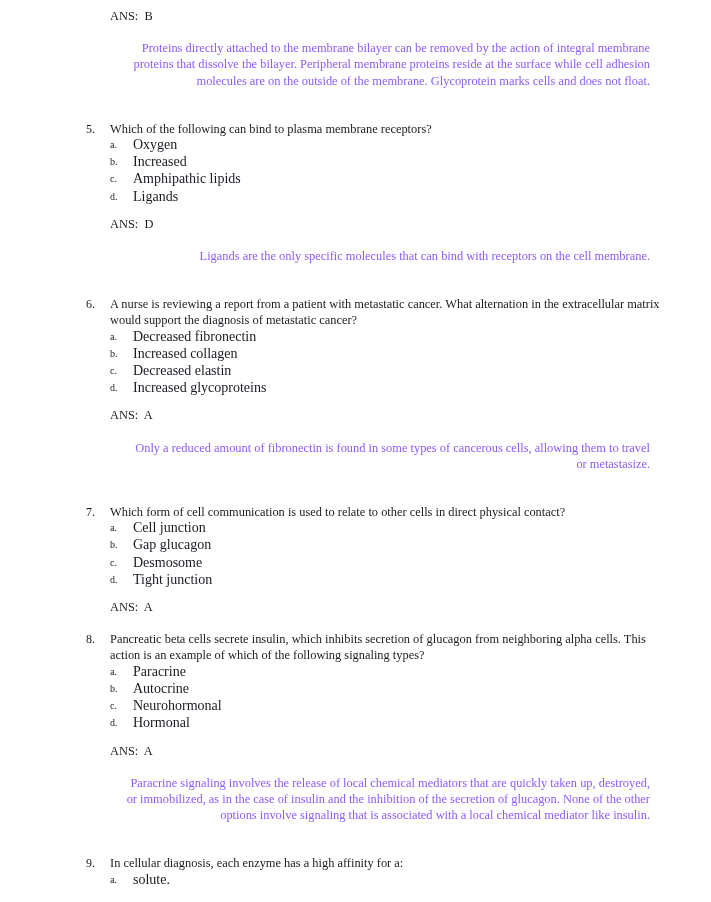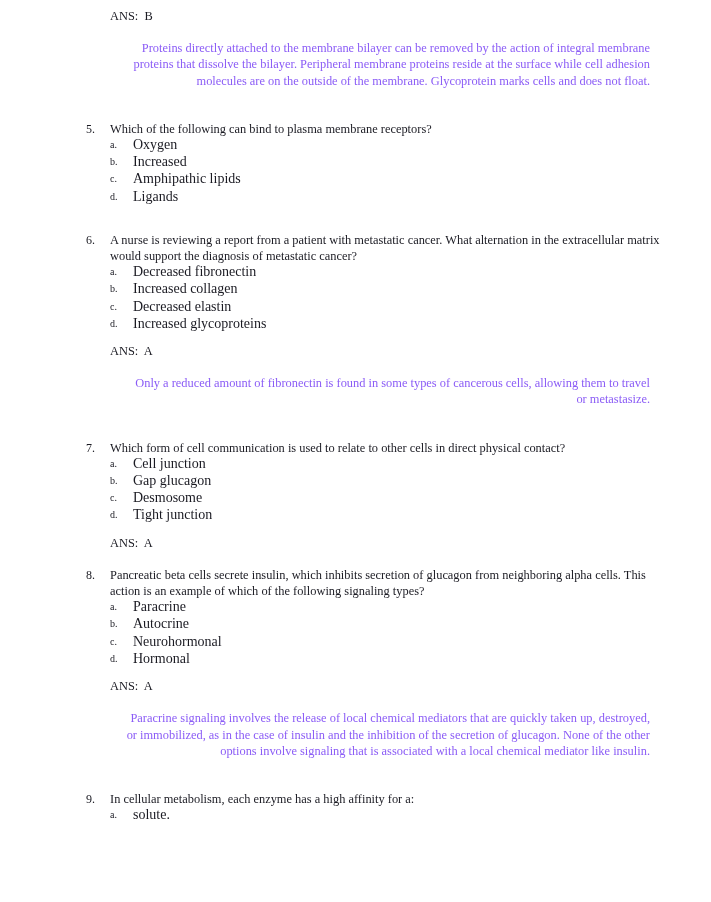--- a/index.html
+++ b/index.html
@@ -145,20 +145,24 @@
         <li class="opt">
           <span class="opt-letter">c.</span>
           <span class="opt-text">Amphipathic lipids</span>
         </li>
         <li class="opt">
           <span class="opt-letter">d.</span>
           <span class="opt-text">Ligands</span>
         </li>
       </ul>
       <div class="gap-small"></div>
+      <div class="qans">
+        <div class="ans-label">ANS:  D</div>
+        <div class="ans-text para">Ligands are the only specific molecules that can bind with receptors on the cell membrane.</div>
+      </div>
     </div>
 
     <div class="gap-after-block"></div>
 
     <div class="qitem">
       <div class="qrow">
         <div class="qnum">6.</div>
         <div class="qtext">A nurse is reviewing a report from a patient with metastatic cancer. What alternation in the extracellular matrix would support the diagnosis of metastatic cancer?</div>
       </div>
       <ul class="options">
@@ -247,21 +251,21 @@
         <div class="ans-label">ANS:  A</div>
         <div class="ans-text para">Paracrine signaling involves the release of local chemical mediators that are quickly taken up, destroyed, or immobilized, as in the case of insulin and the inhibition of the secretion of glucagon. None of the other options involve signaling that is associated with a local chemical mediator like insulin.</div>
       </div>
     </div>
 
     <div class="gap-after-block"></div>
 
     <div class="qitem">
       <div class="qrow">
         <div class="qnum">9.</div>
-        <div class="qtext">In cellular metabolism, each enzyme has a high affinity for a:</div>
+        <div class="qtext">In cellular diagnosis, each enzyme has a high affinity for a:</div>
       </div>
       <ul class="options">
         <li class="opt">
           <span class="opt-letter">a.</span>
           <span class="opt-text">solute.</span>
         </li>
       </ul>
     </div>
 
   </div>

